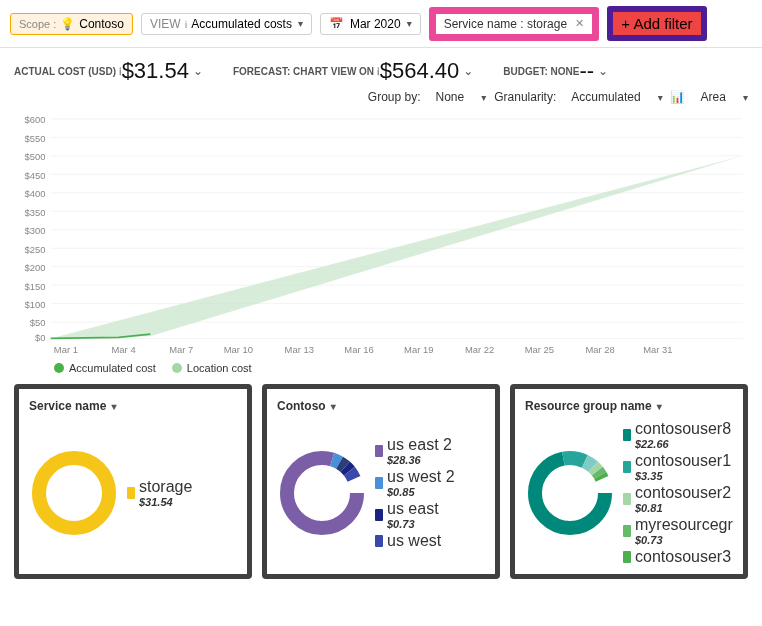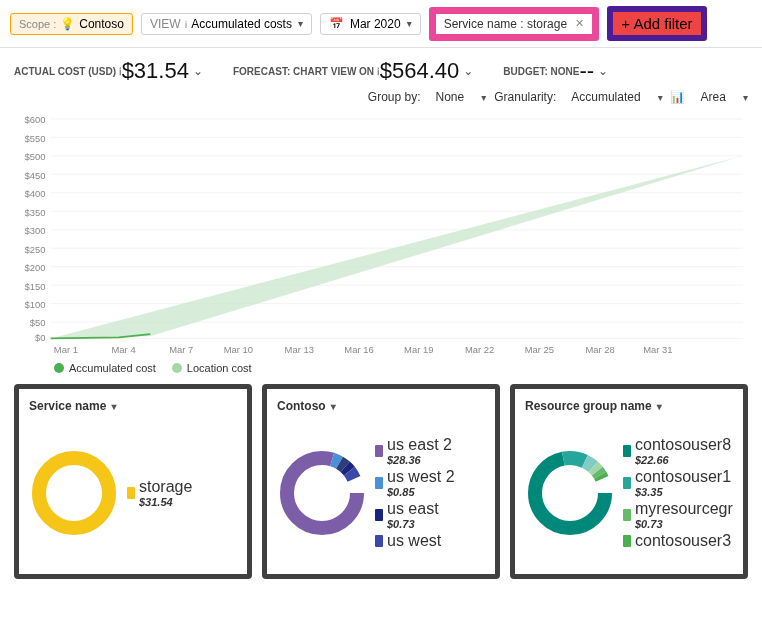--- a/index.html
+++ b/index.html
@@ -297,20 +297,27 @@
                 </div>
             </div>
             <div class="legend-row">
               <div class="legend-color" style="background:#26a69a;"></div>
               <div>
                   <div class="legend-text">contosouser1</div>
                   <div class="legend-amount">$3.35</div>
                 </div>
             </div>
             <div class="legend-row">
+              <div class="legend-color" style="background:#a5d6a7;"></div>
+              <div>
+                  <div class="legend-text">contosouser2</div>
+                  <div class="legend-amount">$0.81</div>
+                </div>
+            </div>
+            <div class="legend-row">
               <div class="legend-color" style="background:#66bb6a;"></div>
               <div>
                   <div class="legend-text">myresourcegroup</div>
                   <div class="legend-amount">$0.73</div>
                 </div>
             </div>
             <div class="legend-row">
               <div class="legend-color" style="background:#4caf50;"></div>
               <div>
                   <div class="legend-text">contosouser3</div>

